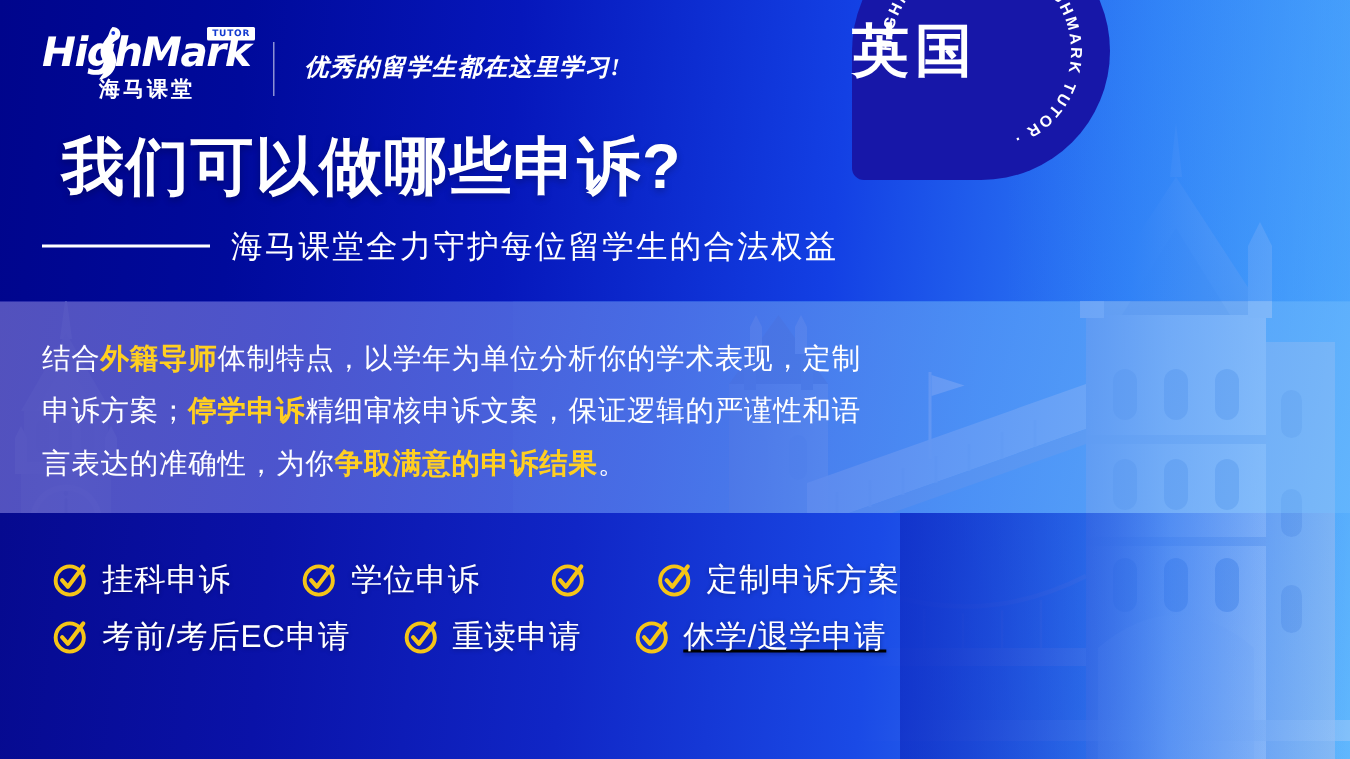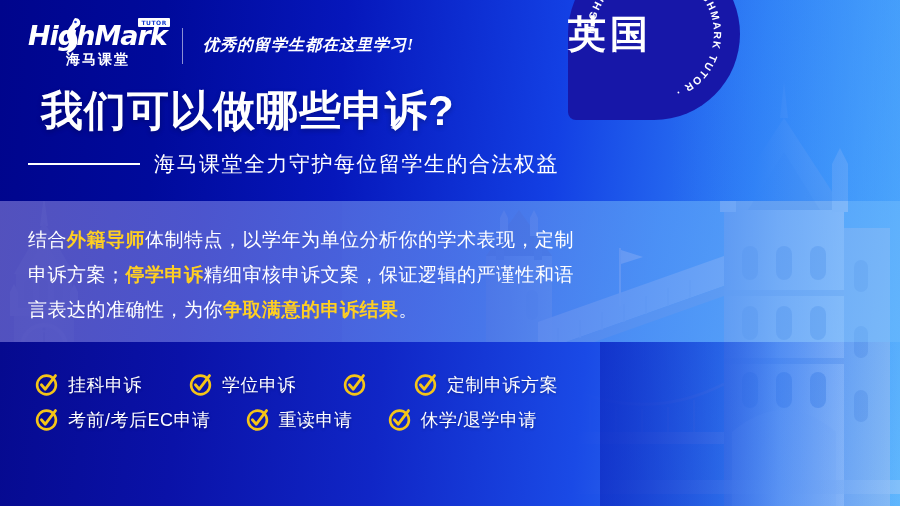--- a/index.html
+++ b/index.html
@@ -291,21 +291,21 @@
     align-items: center;
   }
   .tag {
     display: flex;
     align-items: center;
     gap: 9px;
     white-space: nowrap;
   }
   .tag-label {
     color: #ffffff;
-    font-size: 18px;
+    font-size: 21px;
     letter-spacing: 0.5px;
     text-shadow: 0 1px 3px rgba(0,0,40,0.35);
   }
   .check-icon {
     width: 25px;
     height: 25px;
     flex: 0 0 25px;
   }
 </style>
 </head>
@@ -556,21 +556,21 @@
           </svg>
           <span class="tag-label">考前/考后EC申请</span>
         </div>
         <div class="tag" style="margin-left: 34px;">
           <svg class="check-icon" viewBox="0 0 25 25" xmlns="http://www.w3.org/2000/svg">
             <circle cx="12.5" cy="13" r="9.4" fill="none" stroke="#f5c518" stroke-width="2.6"></circle>
             <path d="M7.4 12.8 L11.3 17.2 L21.5 3.6" fill="none" stroke="#f5c518" stroke-width="2.8" stroke-linecap="round" stroke-linejoin="round"></path>
           </svg>
           <span class="tag-label">重读申请</span>
         </div>
-        <div class="tag" style="margin-left: 34px;">
+        <div class="tag" style="margin-left: 34px; text-decoration: underline;">
           <svg class="check-icon" viewBox="0 0 25 25" xmlns="http://www.w3.org/2000/svg">
             <circle cx="12.5" cy="13" r="9.4" fill="none" stroke="#f5c518" stroke-width="2.6"></circle>
             <path d="M7.4 12.8 L11.3 17.2 L21.5 3.6" fill="none" stroke="#f5c518" stroke-width="2.8" stroke-linecap="round" stroke-linejoin="round"></path>
           </svg>
           <span class="tag-label">休学/退学申请</span>
         </div>
       </div>
     </div>
 
 </div>

